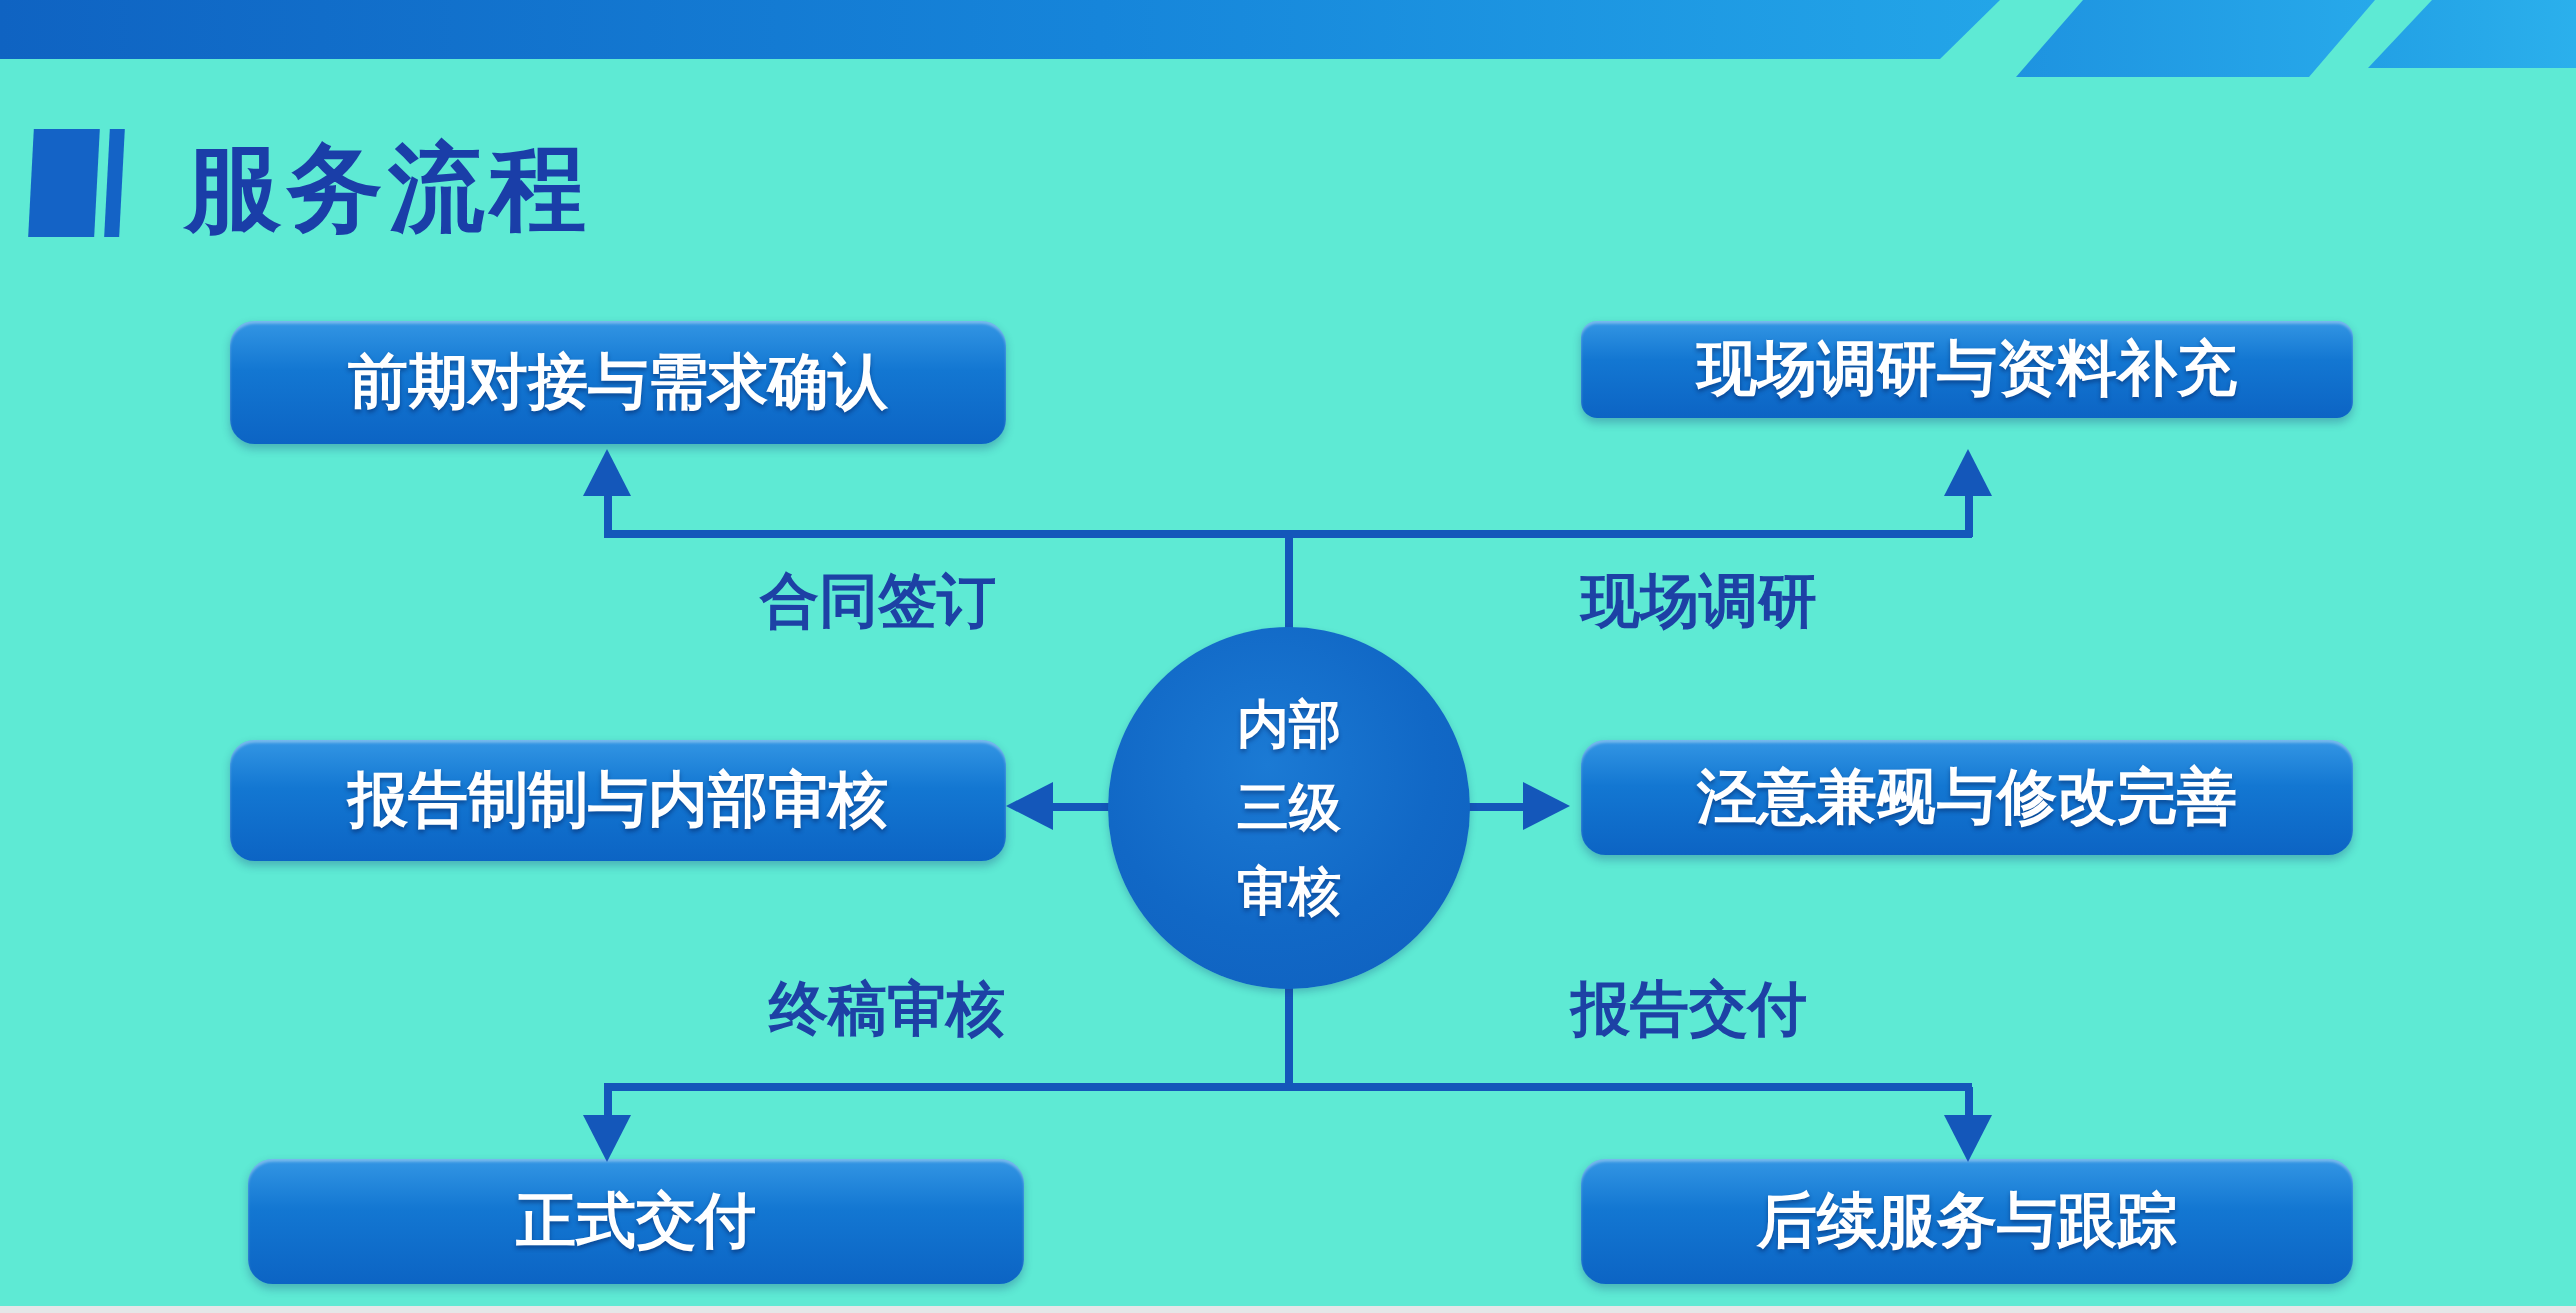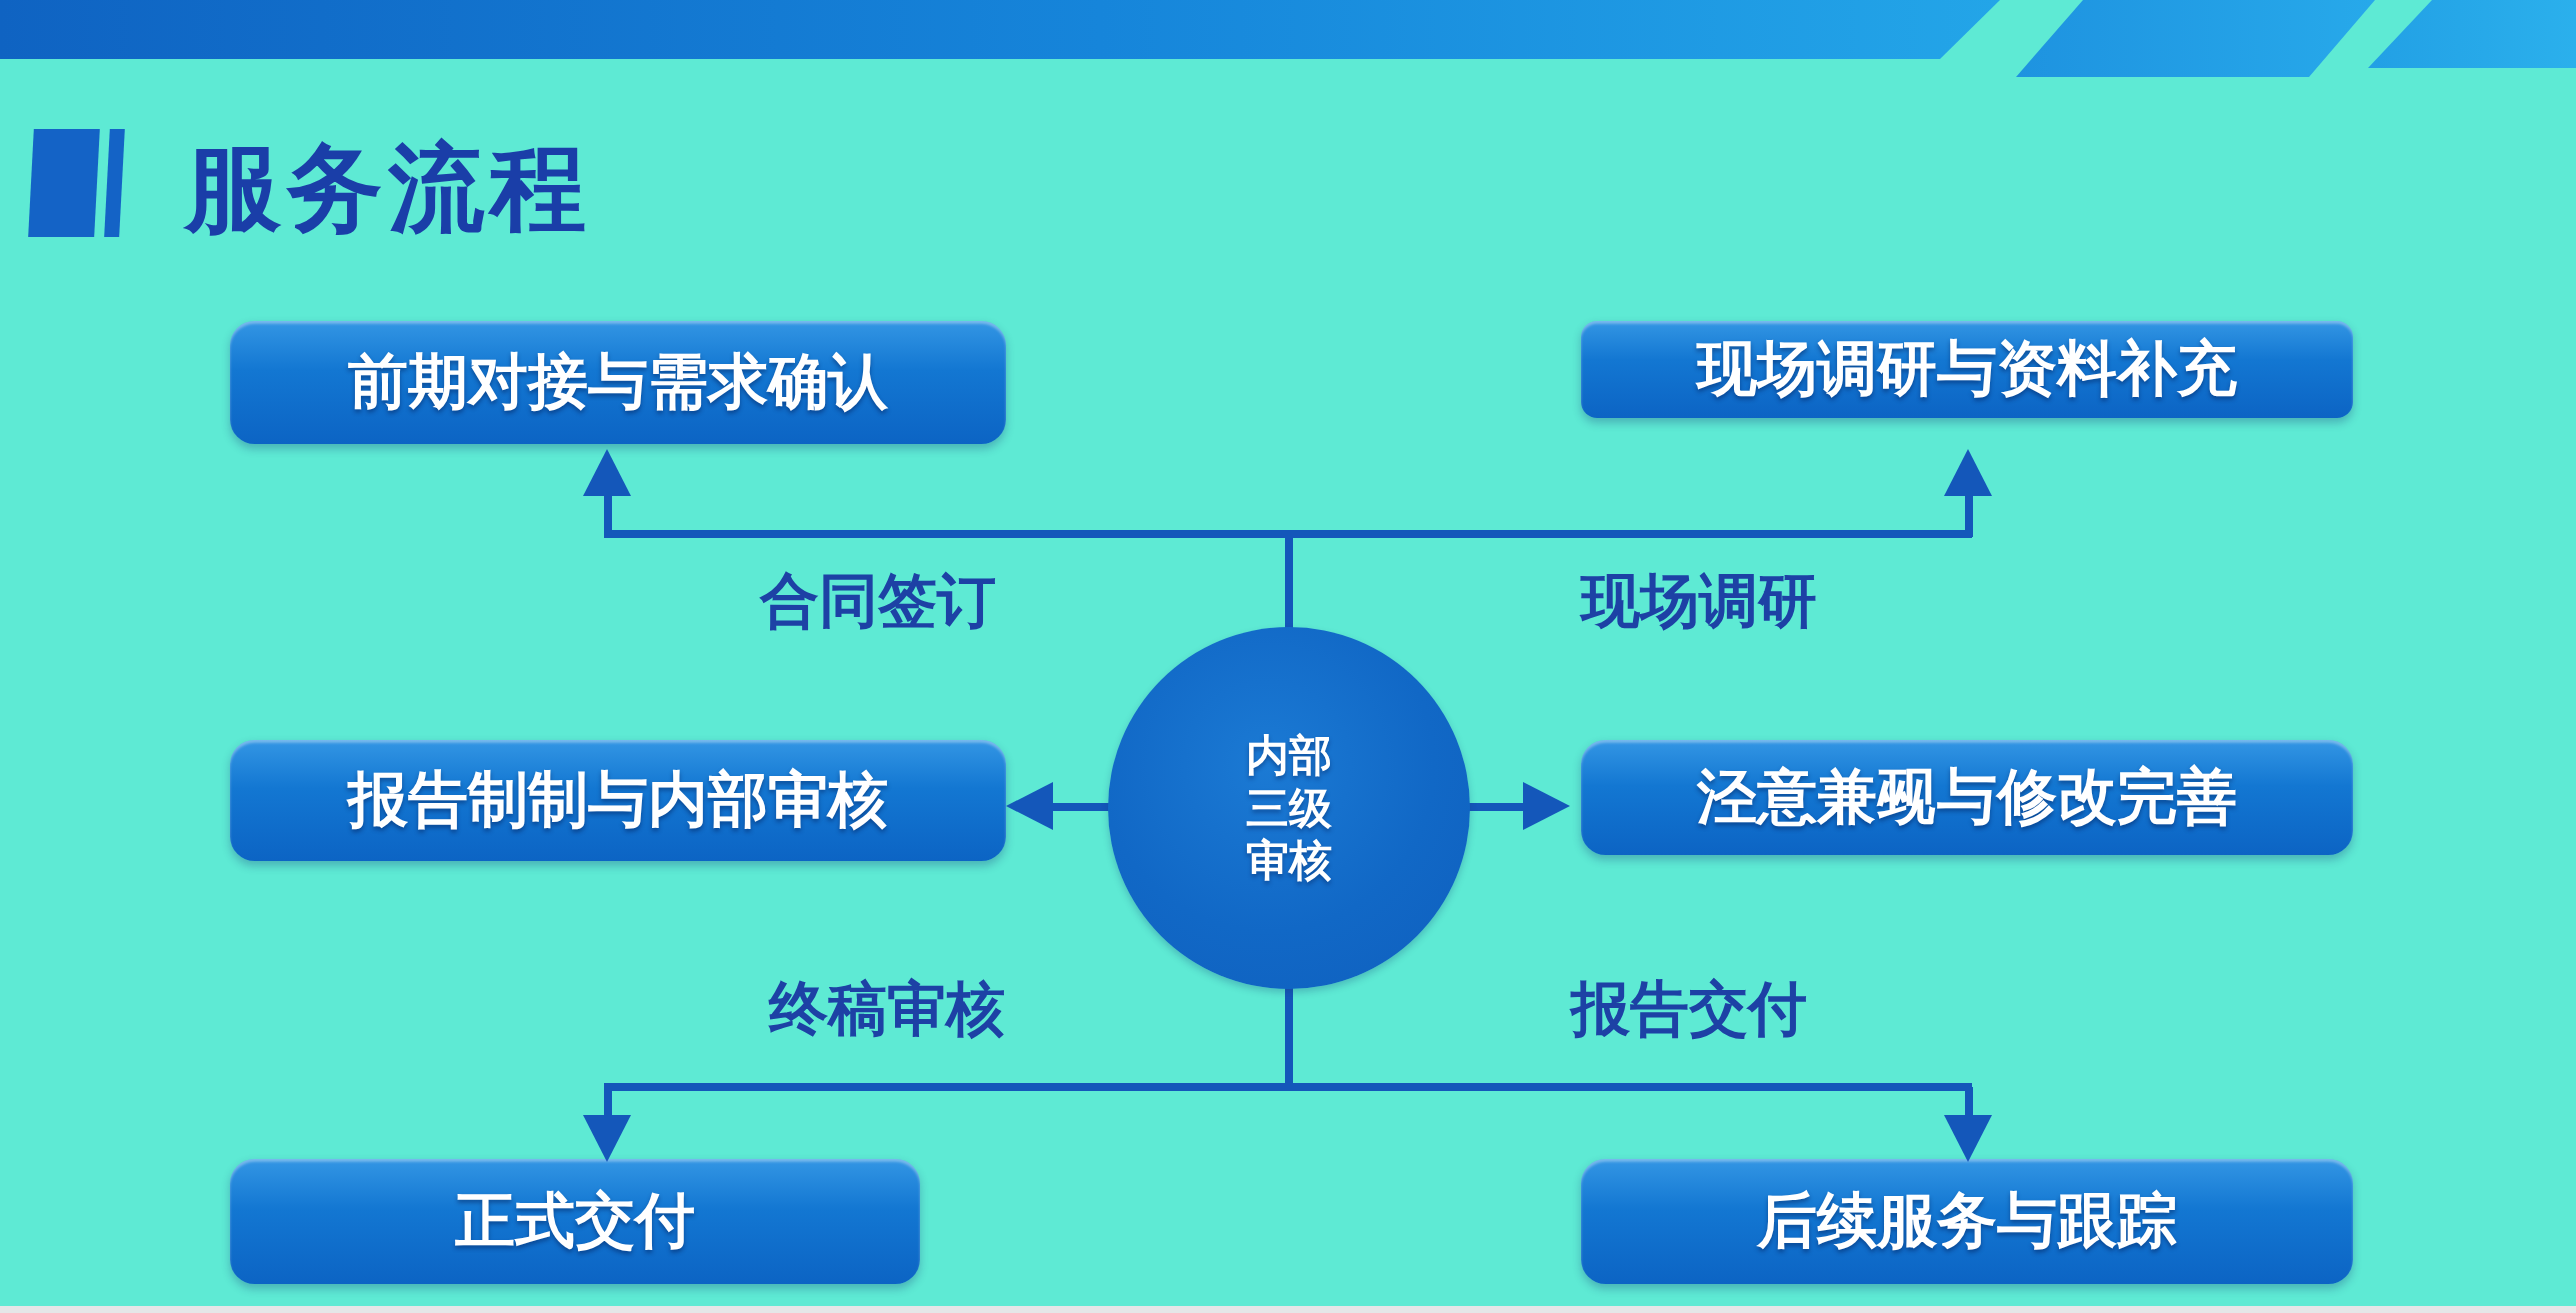--- a/index.html
+++ b/index.html
@@ -60,34 +60,35 @@
     box-shadow: 0 4.7px 8.5px rgba(25, 55, 120, 0.30), inset 0 2.8px 2.8px rgba(255,255,255,0.35);
     display: flex; align-items: center; justify-content: center;
     color: #ffffff; font-weight: 700; font-size: 60px;
     text-shadow: 0 2.8px 4.7px rgba(0, 25, 80, 0.45);
     white-space: nowrap;
   }
   .node-tl { left: 230px;  top: 321px;  width: 776px; height: 123px; }
   .node-tr { left: 1581px; top: 321px;  width: 772px; height: 97px; border-radius: 16px; }
   .node-ml { left: 230px;  top: 740px;  width: 776px; height: 121px; }
   .node-mr { left: 1581px; top: 740px;  width: 772px; height: 115px; }
-  .node-bl { left: 230px;  top: 1159px; width: 690px; height: 125px; }
+  .node-bl { left: 248px;  top: 1159px; width: 776px; height: 125px; }
   .node-br { left: 1581px; top: 1159px; width: 772px; height: 125px; }
 
   
   .center-circle {
     position: absolute; left: 1108px; top: 627px;
     width: 362px; height: 362px;
     border-radius: 50%;
     background: radial-gradient(circle at 44% 38%, #1B7AD4 0%, #1168C6 55%, #0F5FBE 100%);
     box-shadow: 0 3.8px 7.5px rgba(20, 50, 110, 0.25);
     display: flex; flex-direction: column; align-items: center; justify-content: center;
-    color: #ffffff; font-weight: 700; font-size: 43px; line-height: 1.22;
+    color: #ffffff; font-weight: 700; font-size: 52px; line-height: 1.22;
     text-shadow: 0 2.8px 4.7px rgba(0, 25, 80, 0.4);
     z-index: 2;
+    gap: 20px;
   }
 
   
   .line { position: absolute; background: #1457BA; z-index: 1; }
   .line-top-horiz       { left: 604px;  top: 530px;  width: 1368px; height: 7.5px; }
   .line-top-center-vert { left: 1285px; top: 534px;  width: 7.5px;    height: 98px; }
   .line-top-left-riser  { left: 604px;  top: 494px;  width: 7.5px;    height: 43px; }
   .line-top-right-riser { left: 1965px; top: 494px;  width: 7.5px;    height: 43px; }
   .line-bottom-horiz       { left: 604px;  top: 1083px; width: 1368px; height: 7.5px; }
   .line-bottom-center-vert { left: 1285px; top: 987px; width: 7.5px;    height: 100px; }

